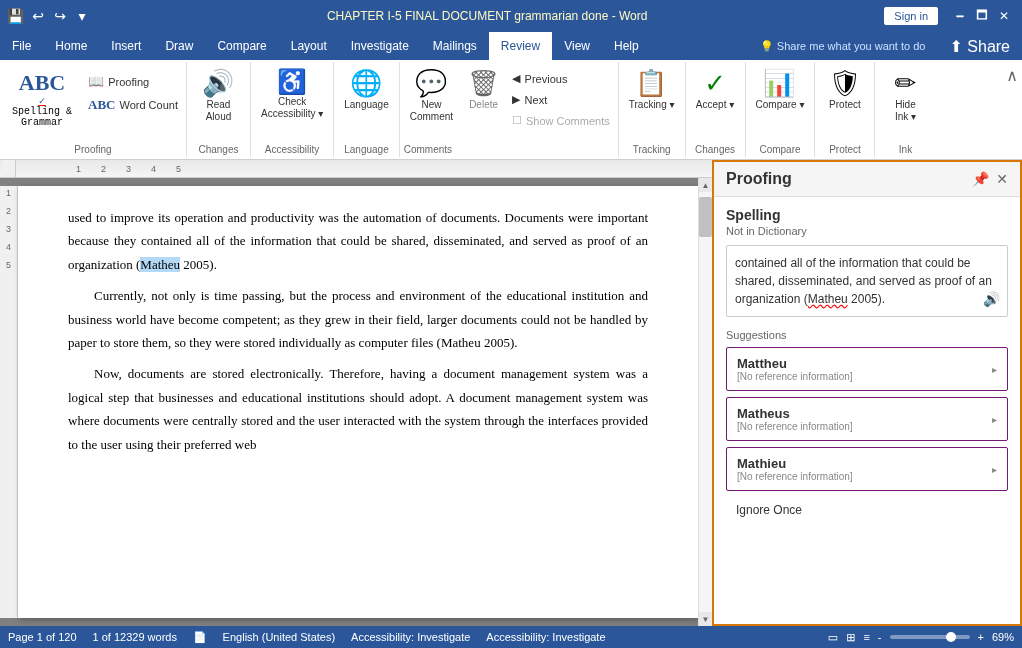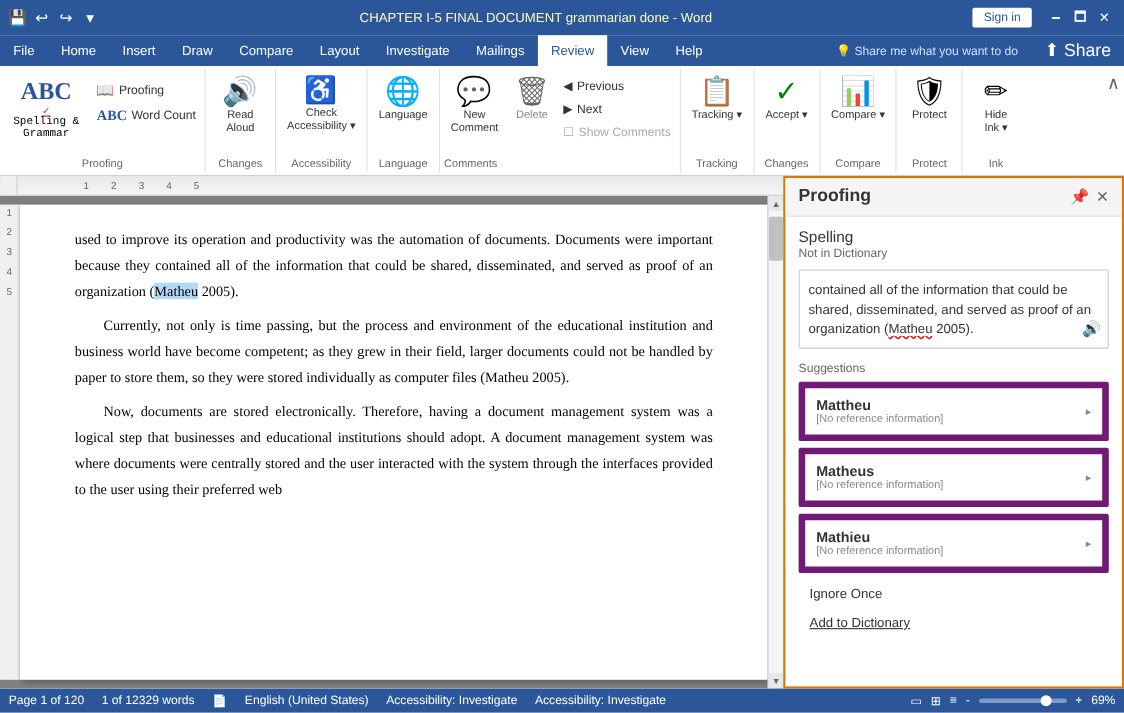--- a/index.html
+++ b/index.html
@@ -159,41 +159,41 @@
       display: flex;
       align-items: center;
       justify-content: space-between;
     }
     .panel-title { font-size: 16px; font-weight: 600; color: #333; }
     .panel-controls { display: flex; gap: 6px; }
     .panel-ctrl-btn { cursor: pointer; color: #666; font-size: 14px; }
 
     .panel-body { padding: 10px 12px; flex: 1; overflow-y: auto; }
 
-    .section-title { font-size: 14px; font-weight: 400; color: #333; margin-bottom: 2px; }
+    .section-title { font-size: 14px; font-weight: 700; color: #333; margin-bottom: 2px; }
     .section-subtitle { font-size: 11px; color: #666; margin-bottom: 8px; }
 
     .error-text-box {
       border: 1px solid #ccc;
       border-radius: 2px;
       padding: 8px;
       font-size: 12px;
       color: #333;
       line-height: 1.5;
       margin-bottom: 12px;
       position: relative;
       background: white;
     }
     .error-text-box .misspelled { text-decoration: underline; text-decoration-style: wavy; text-decoration-color: red; }
     .speaker-icon { position: absolute; right: 6px; bottom: 6px; color: #666; font-size: 14px; cursor: pointer; }
 
     .suggestions-title { font-size: 11px; color: #666; margin-bottom: 6px; }
 
     .suggestion-item {
-      border: 6px solid #701a75;
+      border: 1px solid #701a75;
       border-radius: 2px;
       padding: 8px 10px;
       margin-bottom: 6px;
       cursor: pointer;
       display: flex;
       justify-content: space-between;
       align-items: center;
     }
     .suggestion-word { font-size: 13px; font-weight: 600; color: #333; }
     .suggestion-ref { font-size: 10px; color: #888; }
@@ -510,21 +510,20 @@
           <div>
             <div class="suggestion-word">Mathieu</div>
             <div class="suggestion-ref">[No reference information]</div>
           </div>
           <div class="suggestion-chevron">▸</div>
         </div>
       </div>
 
       <div class="action-buttons">
         <button class="action-btn">Ignore Once</button>
-        <button class="action-btn underline">Add to Dictionary</button>
       </div>
     </div>
   </div>
 </div>
 
 <div class="status-bar">
   <span>Page 1 of 120</span>
   <span>1 of 12329 words</span>
   <span>📄</span>
   <span>English (United States)</span>

